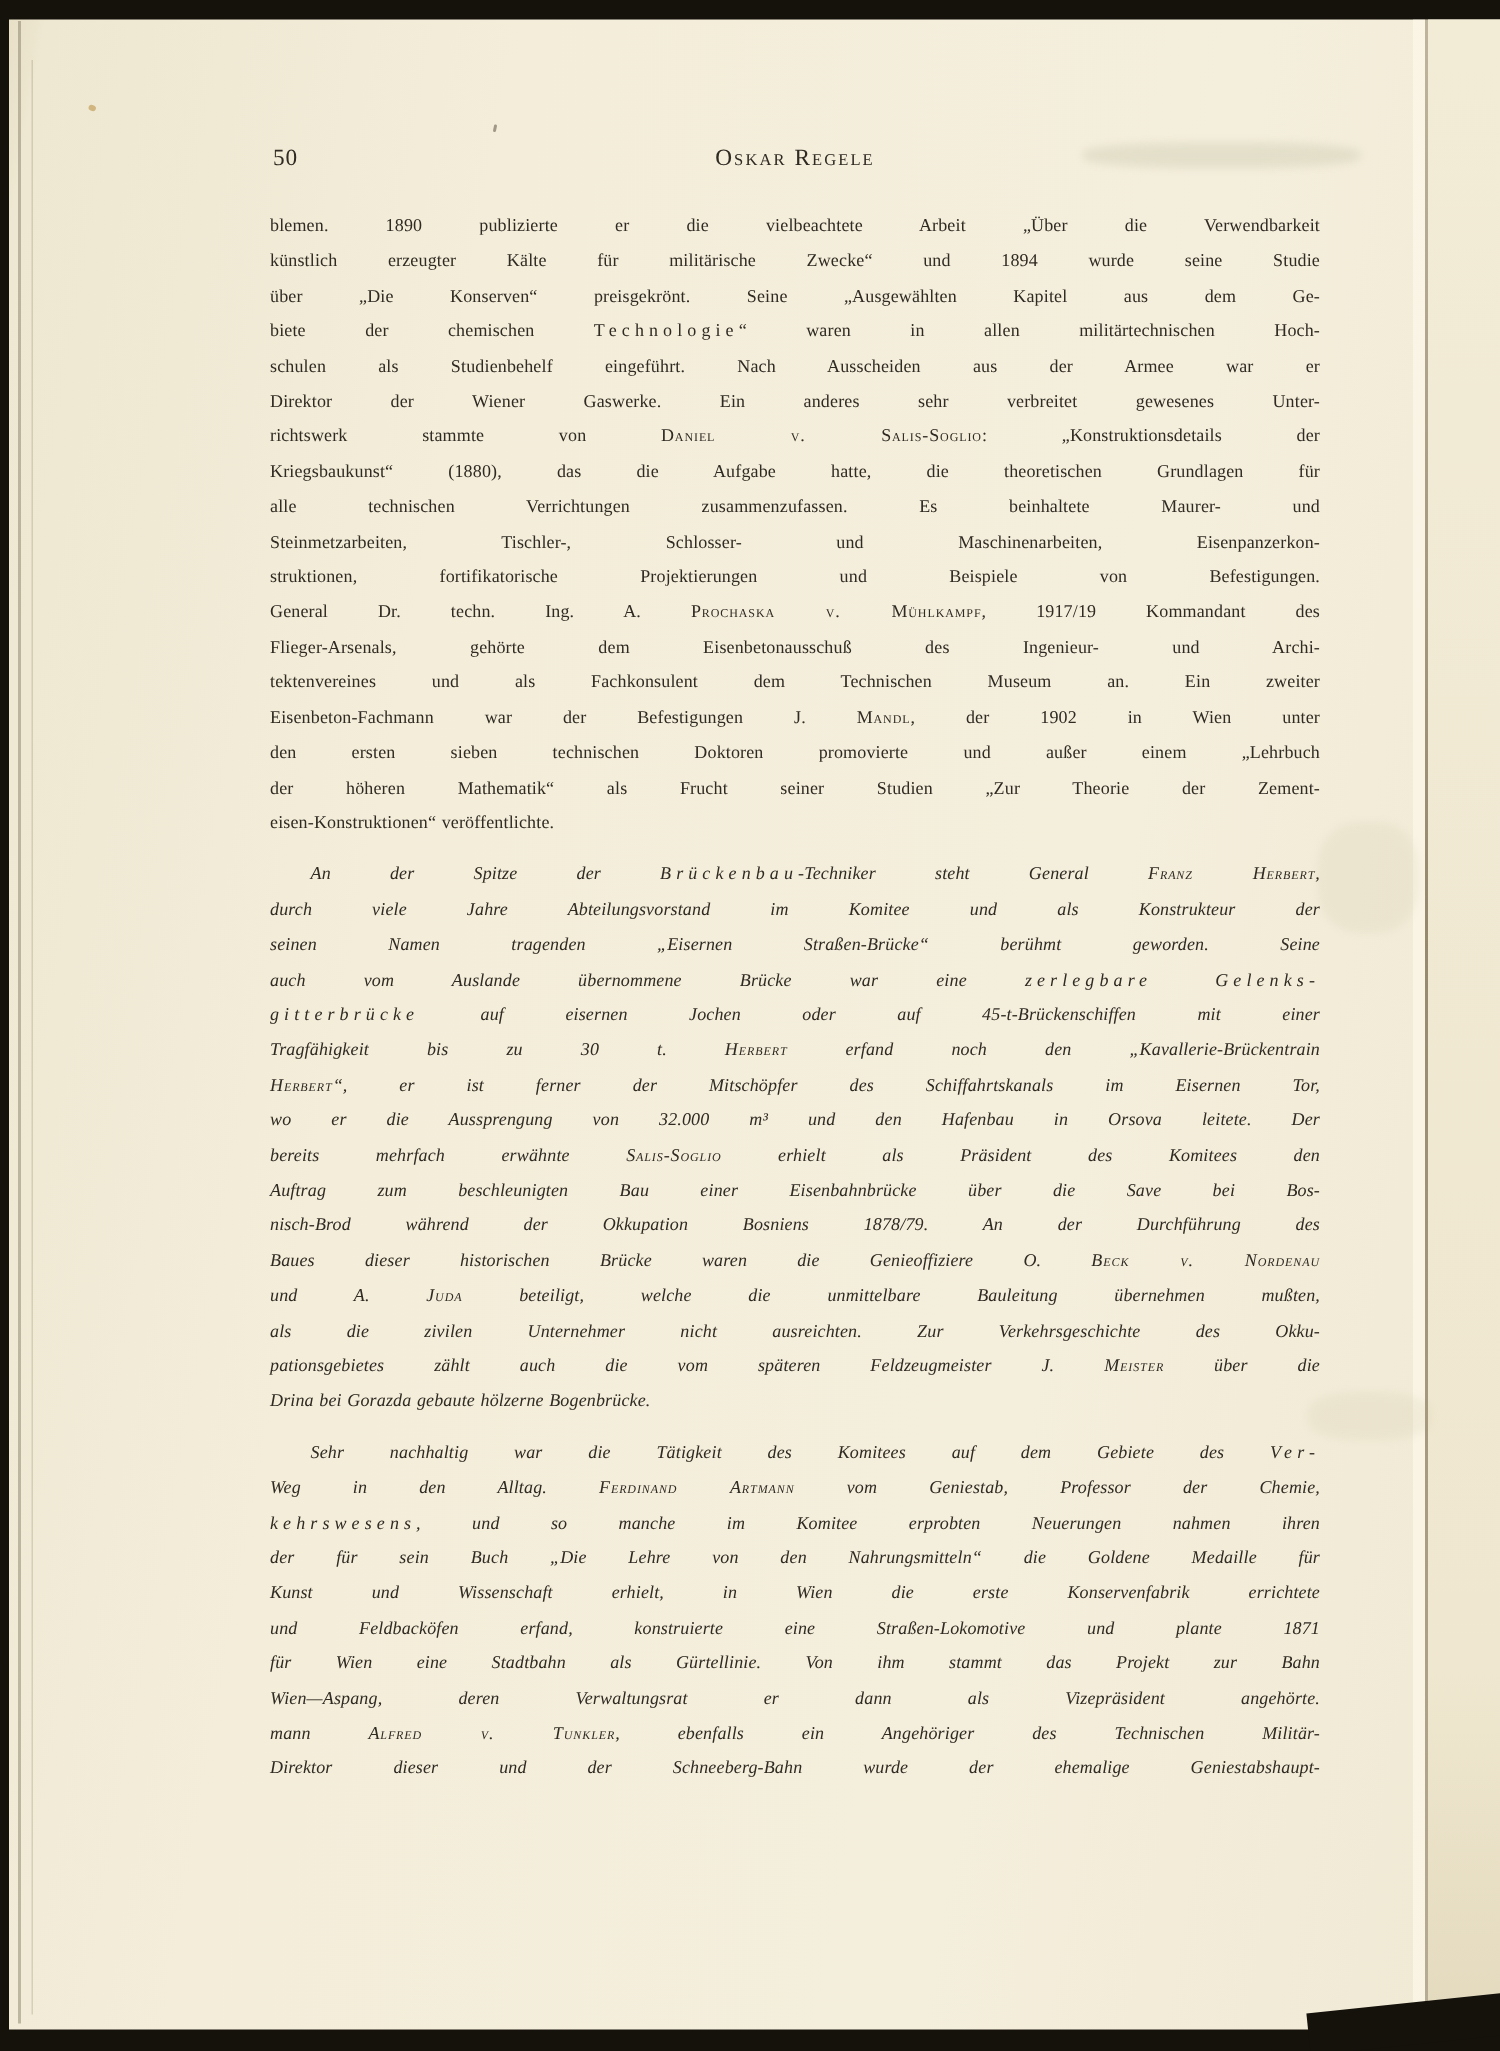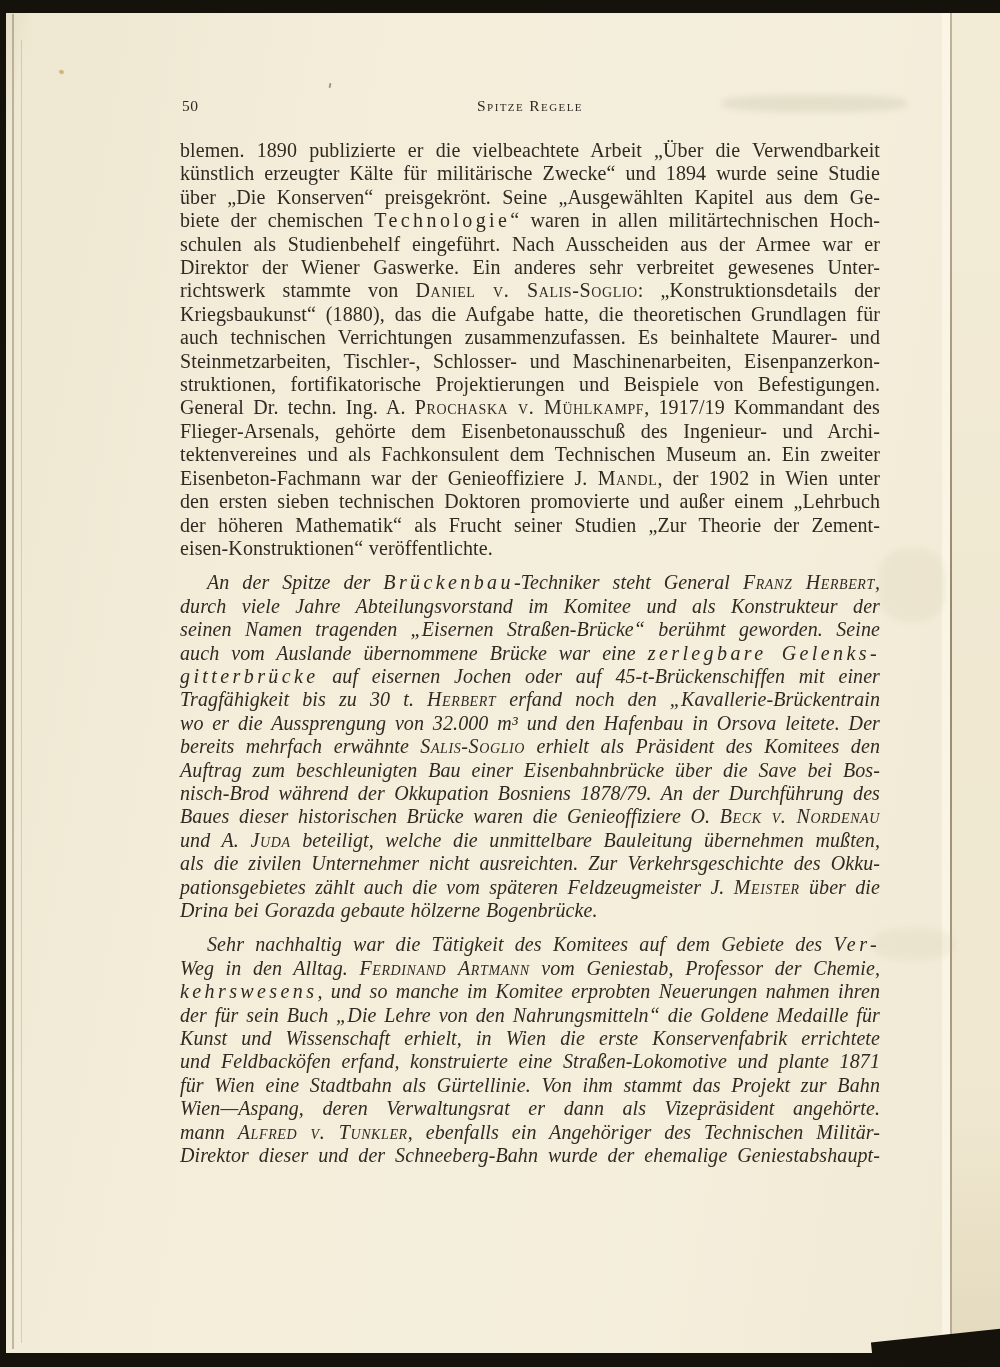--- a/index.html
+++ b/index.html
@@ -33,21 +33,21 @@
   .fleck1{position:absolute;left:59px;top:70px;width:5px;height:4px;border-radius:50%;
     background:#c9a96c;opacity:.8;transform:rotate(20deg);}
   .fleck2{position:absolute;left:329px;top:83px;width:2px;height:5px;border-radius:1px;
     background:#5c5243;opacity:.55;transform:rotate(12deg);}
 
   .text-block{position:absolute;left:180px;top:97px;width:700px;color:var(--ink);}
   .page-header{position:relative;height:20px;}
   .page-number{position:absolute;left:2px;top:0;font-size:15.5px;letter-spacing:.6px;}
   .running-head{position:absolute;left:0;right:0;top:0;text-align:center;
     font-variant:small-caps;letter-spacing:1.4px;font-size:15.5px;}
-  .body-text{margin-top:22px;font-size:20px;line-height:23.4px;}
+  .body-text{margin-top:22px;font-size:12px;line-height:23.4px;}
   .para+.para{margin-top:11px;font-style:italic;}
   .line{text-align:justify;text-align-last:justify;letter-spacing:.1px;word-spacing:.6px;white-space:normal;}
   .line.last{text-align-last:left;}
   .line.first{padding-left:27px;}
   .sc{font-variant:small-caps;letter-spacing:.6px;}
   .sp{letter-spacing:3.4px;}
 </style>
 </head>
 <body>
 
@@ -60,50 +60,51 @@
 <div class="bottom-wedge"></div>
 <div class="smudge s1"></div>
 <div class="smudge s2"></div>
 <div class="smudge s3"></div>
 <div class="fleck1"></div>
 <div class="fleck2"></div>
 
 <div class="text-block">
   <div class="page-header">
     <span class="page-number">50</span>
-    <span class="running-head">Spitze Regele</span>
+    <span class="running-head">Oskar Regele</span>
   </div>
   <div class="body-text">
       <div class="para">
         <div class="line"><span>blemen. 1890 publizierte er die vielbeachtete Arbeit „Über die Verwendbarkeit</span></div>
         <div class="line"><span>künstlich erzeugter Kälte für militärische Zwecke“ und 1894 wurde seine Studie</span></div>
         <div class="line"><span>über „Die Konserven“ preisgekrönt. Seine „Ausgewählten Kapitel aus dem Ge-</span></div>
         <div class="line"><span>biete der chemischen </span><span class="sp">Technologie</span><span>“ waren in allen militärtechnischen Hoch-</span></div>
         <div class="line"><span>schulen als Studienbehelf eingeführt. Nach Ausscheiden aus der Armee war er</span></div>
         <div class="line"><span>Direktor der Wiener Gaswerke. Ein anderes sehr verbreitet gewesenes Unter-</span></div>
         <div class="line"><span>richtswerk stammte von </span><span class="sc">Daniel v. Salis-Soglio</span><span>: „Konstruktionsdetails der</span></div>
         <div class="line"><span>Kriegsbaukunst“ (1880), das die Aufgabe hatte, die theoretischen Grundlagen für</span></div>
-        <div class="line"><span>auch technischen Verrichtungen zusammenzufassen. Es beinhaltete Maurer- und</span></div>
+        <div class="line"><span>alle technischen Verrichtungen zusammenzufassen. Es beinhaltete Maurer- und</span></div>
         <div class="line"><span>Steinmetzarbeiten, Tischler-, Schlosser- und Maschinenarbeiten, Eisenpanzerkon-</span></div>
         <div class="line"><span>struktionen, fortifikatorische Projektierungen und Beispiele von Befestigungen.</span></div>
         <div class="line"><span>General Dr. techn. Ing. A. </span><span class="sc">Prochaska v. Mühlkampf</span><span>, 1917/19 Kommandant des</span></div>
         <div class="line"><span>Flieger-Arsenals, gehörte dem Eisenbetonausschuß des Ingenieur- und Archi-</span></div>
         <div class="line"><span>tektenvereines und als Fachkonsulent dem Technischen Museum an. Ein zweiter</span></div>
-        <div class="line"><span>Eisenbeton-Fachmann war der Genieoffiziere J. </span><span class="sc">Mandl</span><span>, der 1902 in Wien unter</span></div>
+        <div class="line"><span>Eisenbeton-Fachmann war der Befestigungen J. </span><span class="sc">Mandl</span><span>, der 1902 in Wien unter</span></div>
         <div class="line"><span>den ersten sieben technischen Doktoren promovierte und außer einem „Lehrbuch</span></div>
         <div class="line"><span>der höheren Mathematik“ als Frucht seiner Studien „Zur Theorie der Zement-</span></div>
         <div class="line last"><span>eisen-Konstruktionen“ veröffentlichte.</span></div>
       </div>
       <div class="para">
         <div class="line first"><span>An der Spitze der </span><span class="sp">Brückenbau</span><span>-Techniker steht General </span><span class="sc">Franz Herbert</span><span>,</span></div>
         <div class="line"><span>durch viele Jahre Abteilungsvorstand im Komitee und als Konstrukteur der</span></div>
         <div class="line"><span>seinen Namen tragenden „Eisernen Straßen-Brücke“ berühmt geworden. Seine</span></div>
         <div class="line"><span>auch vom Auslande übernommene Brücke war eine </span><span class="sp">zerlegbare Gelenks-</span></div>
         <div class="line"><span class="sp">gitterbrücke</span><span> auf eisernen Jochen oder auf 45-t-Brückenschiffen mit einer</span></div>
         <div class="line"><span>Tragfähigkeit bis zu 30 t. </span><span class="sc">Herbert</span><span> erfand noch den „Kavallerie-Brückentrain</span></div>
+        <div class="line"><span class="sc">Herbert</span><span>“, er ist ferner der Mitschöpfer des Schiffahrtskanals im Eisernen Tor,</span></div>
         <div class="line"><span>wo er die Aussprengung von 32.000 m³ und den Hafenbau in Orsova leitete. Der</span></div>
         <div class="line"><span>bereits mehrfach erwähnte </span><span class="sc">Salis-Soglio</span><span> erhielt als Präsident des Komitees den</span></div>
         <div class="line"><span>Auftrag zum beschleunigten Bau einer Eisenbahnbrücke über die Save bei Bos-</span></div>
         <div class="line"><span>nisch-Brod während der Okkupation Bosniens 1878/79. An der Durchführung des</span></div>
         <div class="line"><span>Baues dieser historischen Brücke waren die Genieoffiziere O. </span><span class="sc">Beck v. Nordenau</span></div>
         <div class="line"><span>und A. </span><span class="sc">Juda</span><span> beteiligt, welche die unmittelbare Bauleitung übernehmen mußten,</span></div>
         <div class="line"><span>als die zivilen Unternehmer nicht ausreichten. Zur Verkehrsgeschichte des Okku-</span></div>
         <div class="line"><span>pationsgebietes zählt auch die vom späteren Feldzeugmeister J. </span><span class="sc">Meister</span><span> über die</span></div>
         <div class="line last"><span>Drina bei Gorazda gebaute hölzerne Bogenbrücke.</span></div>
       </div>

